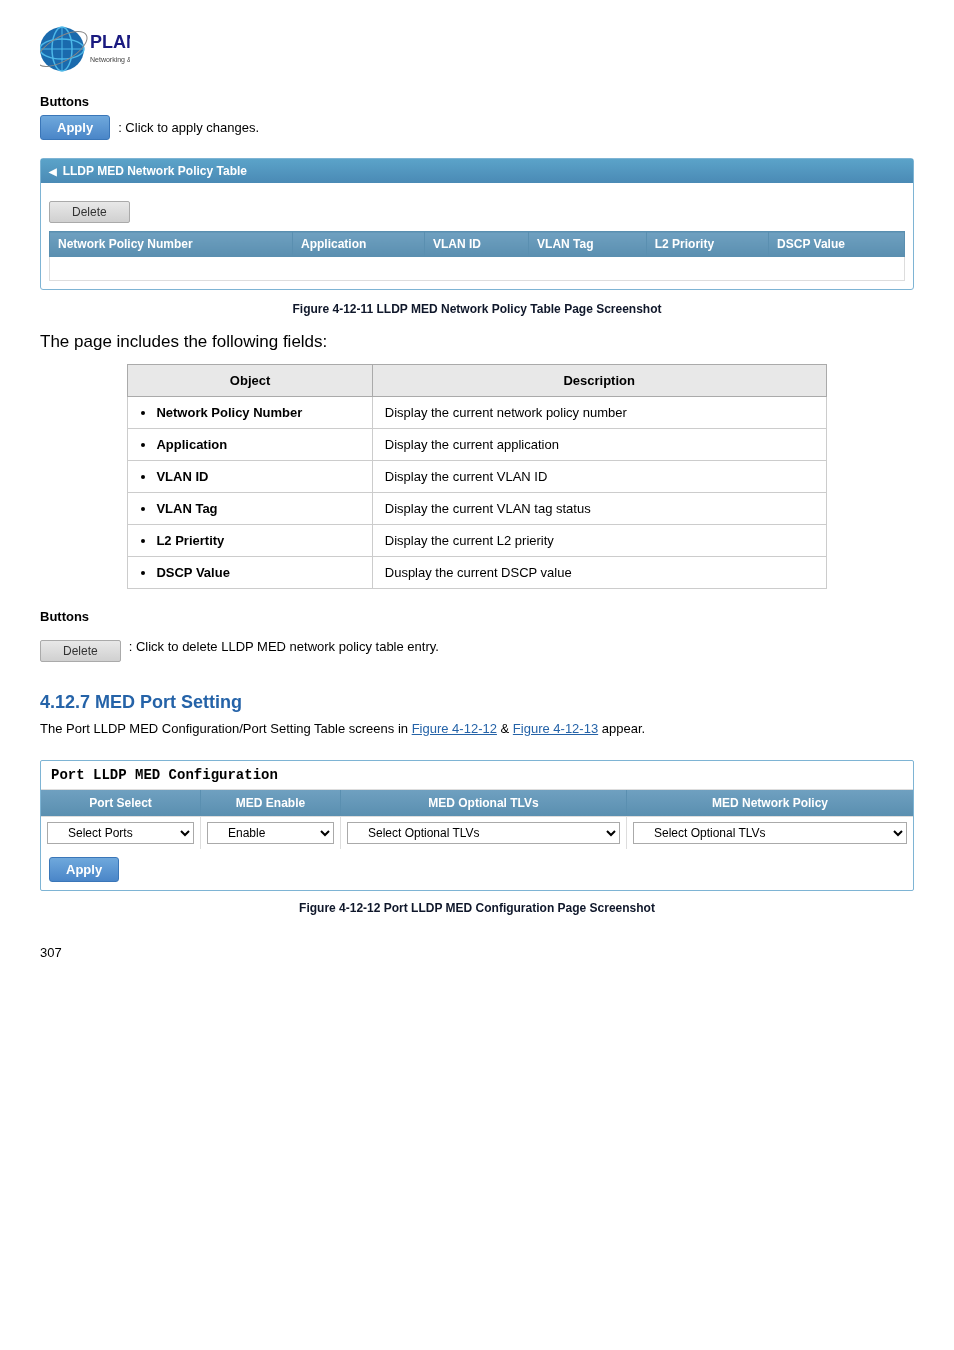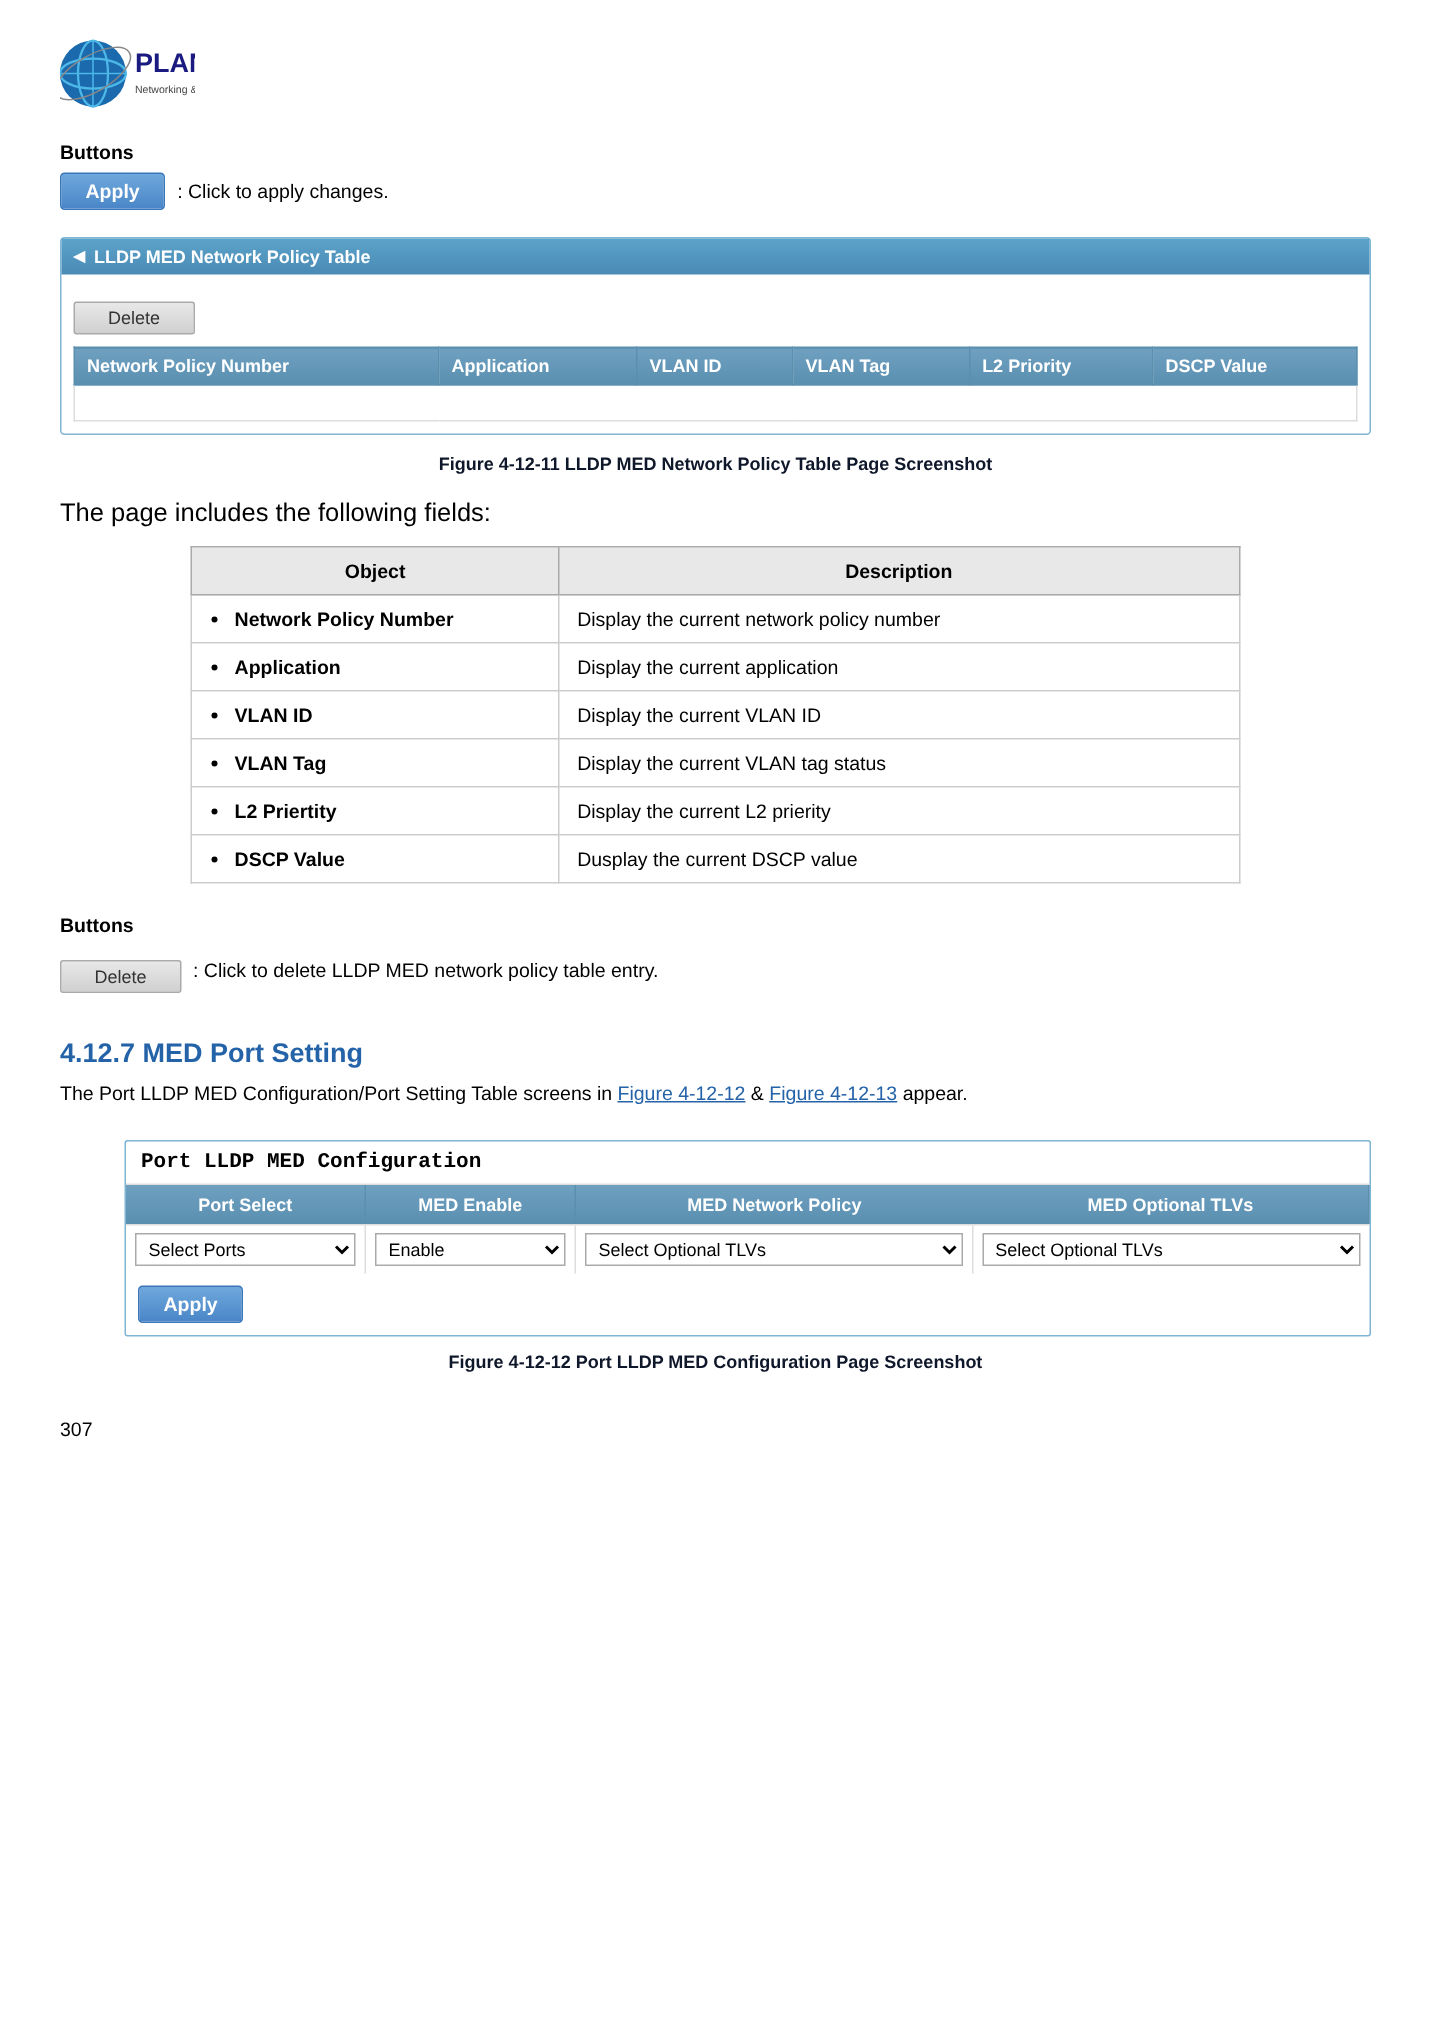--- a/index.html
+++ b/index.html
@@ -143,21 +143,20 @@
     .link-text {
       color: #2563a8;
       text-decoration: underline;
       cursor: pointer;
     }
     .port-lldp-table-wrapper {
       border: 1px solid #7eb4d4;
       border-radius: 2px;
       margin-bottom: 8px;
       background: #fff;
-      margin-left: 43px;
     }
     .port-lldp-title {
       font-size: 14px;
       font-weight: bold;
       font-family: 'Courier New', monospace;
       padding: 6px 10px;
       border-bottom: 1px solid #ddd;
       color: #000;
     }
     .port-lldp-header-row {
@@ -179,21 +178,21 @@
       border-top: 1px solid #ddd;
     }
     .port-lldp-cell {
       padding: 5px 6px;
       border-right: 1px solid #ddd;
       display: flex;
       align-items: center;
     }
     .port-lldp-cell select {
       font-size: 12px;
-      padding: 2px 4px;
+      padding: 2px 16px;
       border: 1px solid #aaa;
       background: #fff;
       width: 100%;
     }
     .port-lldp-apply-row {
       padding: 8px;
     }
     .page-number {
       text-align: left;
       margin-top: 30px;
@@ -337,22 +336,22 @@
   <span> &amp; </span>
   <span class="link-text">Figure 4-12-13</span>
   <span> appear.</span>
 </div>
 
 <div class="port-lldp-table-wrapper">
   <div class="port-lldp-title">Port LLDP MED Configuration</div>
   <div class="port-lldp-header-row">
     <div class="port-lldp-header-cell">Port Select</div>
     <div class="port-lldp-header-cell">MED Enable</div>
+    <div class="port-lldp-header-cell">MED Optional TLVs</div>
     <div class="port-lldp-header-cell" style="border-right:none;">MED Network Policy</div>
-    <div class="port-lldp-header-cell">MED Optional TLVs</div>
   </div>
   <div class="port-lldp-row">
     <div class="port-lldp-cell">
       <select>
         <option>Select Ports</option>
       </select>
     </div>
     <div class="port-lldp-cell">
       <select>
         <option>Enable</option>

